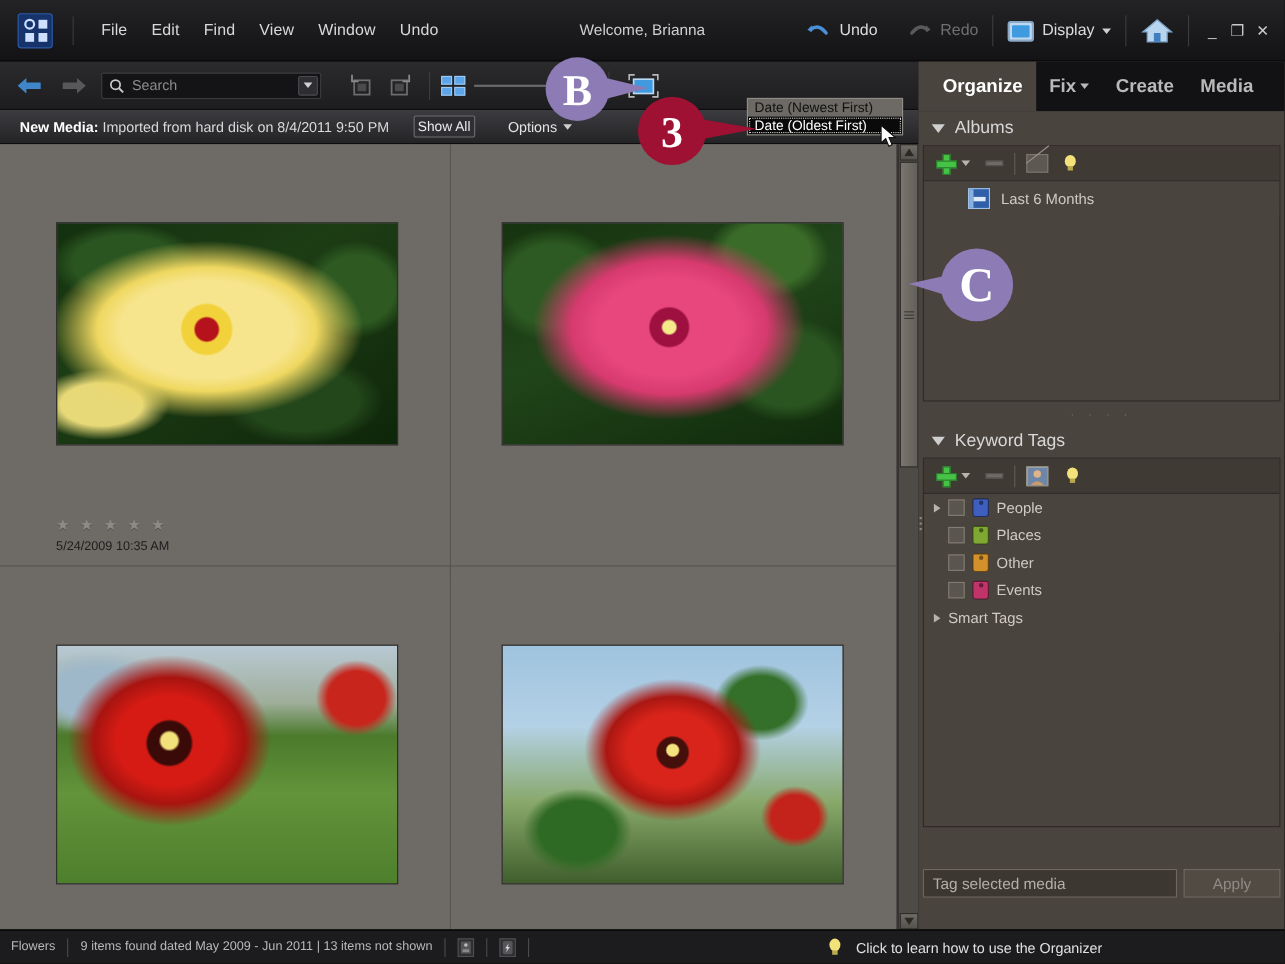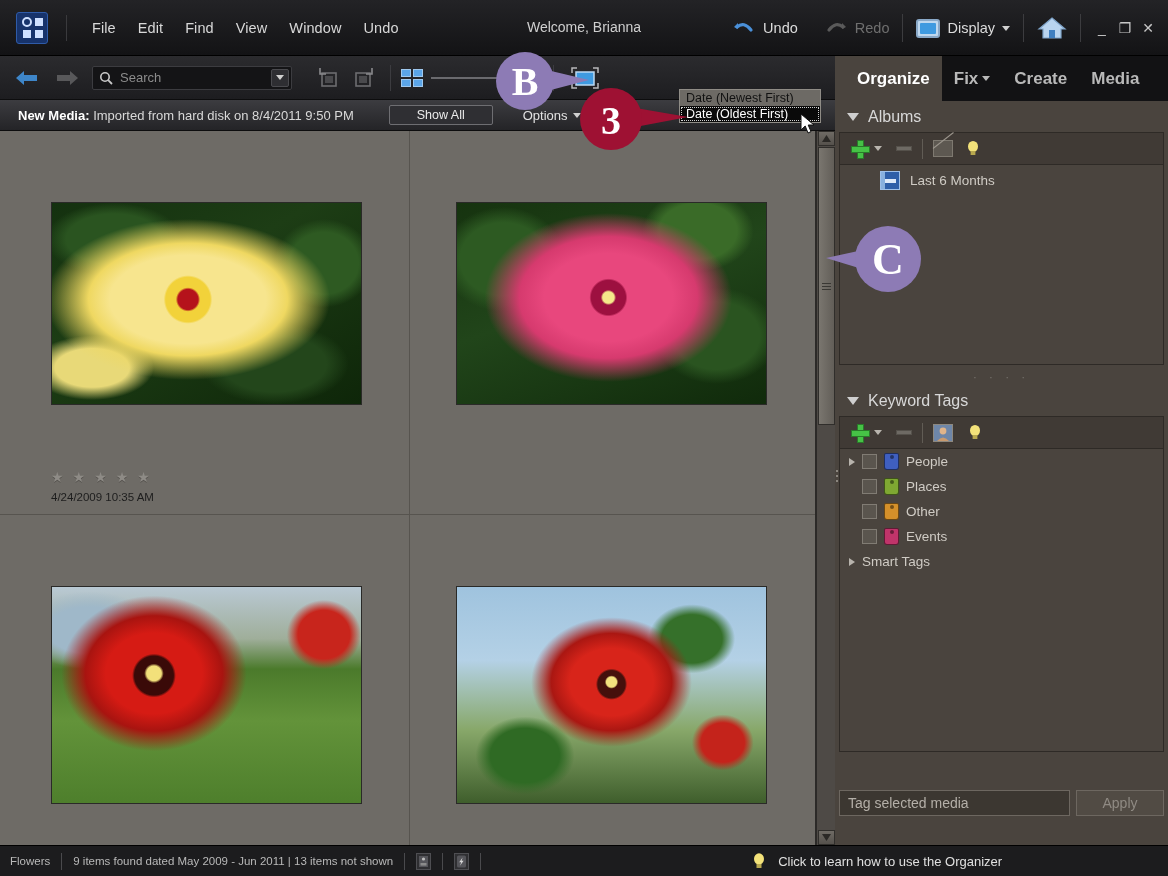--- a/index.html
+++ b/index.html
@@ -124,22 +124,22 @@
   
   .newmedia {
     position: absolute; left: 0; top: 100px; width: 835px; height: 31px;
     background: linear-gradient(#3c3c40, #242427);
     border-bottom: 1px solid #0d0d0e;
     display: flex; align-items: center;
   }
   .nm-text { font-size: 13px; color: #d9d9d9; margin-left: 18px; }
   .nm-text b { font-weight: bold; color: #fff; }
   .showall-btn {
-    margin-left: 35px; background: #2f2f33; border: 1px solid #6e6e72;
-    color: #eaeaea; font-size: 12.5px; padding: 2px 27px; border-radius: 2px;
+    margin-left: 22px; background: #2f2f33; border: 1px solid #6e6e72;
+    color: #eaeaea; font-size: 12.5px; padding: 2px 3px; border-radius: 2px;
   }
   .options-btn { margin-left: 30px; font-size: 13px; color: #e2e2e2; display: flex; align-items: center; gap: 5px; }
 
   
   .grid-area {
     position: absolute; left: 0; top: 131px; width: 816px; height: 714px;
     background: #6e6b66; border-right: 1px solid #2c2a28;
     overflow: hidden;
   }
   .cellrow { position: absolute; left: 0; width: 816px; height: 395px; }
@@ -435,21 +435,21 @@
                radial-gradient(ellipse 22% 18% at 20% 18%, #2a5420 0 70%, rgba(0,0,0,0) 100%),
                radial-gradient(ellipse 24% 20% at 72% 80%, #23461b 0 70%, rgba(0,0,0,0) 100%),
                linear-gradient(150deg,#14310f,#1d3d15 40%,#0e2609 100%);"></div>
         <div class="stars" style="left:51px; top:339px">
           <span class="star">★</span>
           <span class="star">★</span>
           <span class="star">★</span>
           <span class="star">★</span>
           <span class="star">★</span>
         </div>
-        <div class="pdate" style="left:51px; top:360px">4/24/2009 10:35 AM</div>
+        <div class="pdate" style="left:51px; top:360px">5/24/2009 10:35 AM</div>
       </div>
       <div class="cell c2">
         <div class="photo" style="left:46px; top:71px; width:311px; height:203px;
              background-image:
                radial-gradient(circle at 49% 47%, #f5e98a 0 3%, rgba(0,0,0,0) 4%),
                radial-gradient(circle at 49% 47%, #9d1040 0 9%, rgba(0,0,0,0) 10%),
                radial-gradient(ellipse 40% 42% at 49% 47%, #e8477d 0 52%, #d63a6e 72%, rgba(0,0,0,0) 100%),
                radial-gradient(ellipse 20% 26% at 15% 28%, #2d5a22 0 70%, rgba(0,0,0,0) 100%),
                radial-gradient(ellipse 20% 24% at 84% 66%, #2a5420 0 70%, rgba(0,0,0,0) 100%),
                radial-gradient(ellipse 18% 20% at 78% 14%, #3a6b28 0 70%, rgba(0,0,0,0) 100%),

